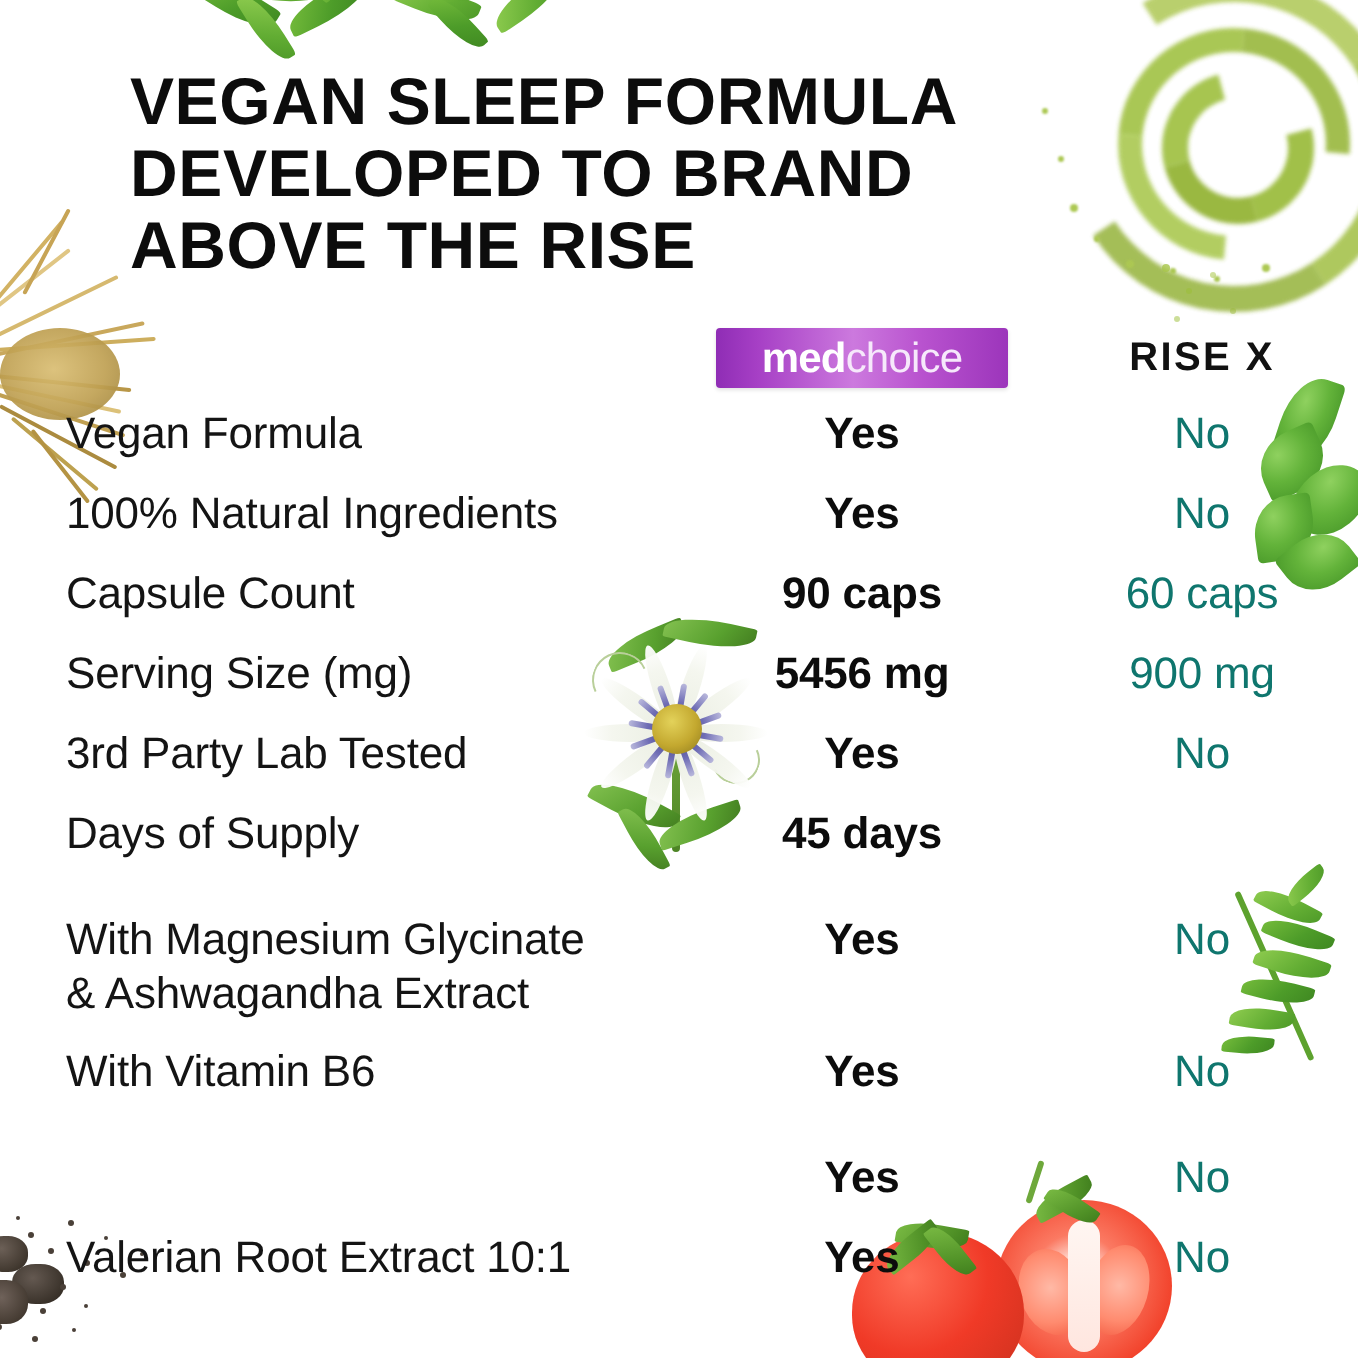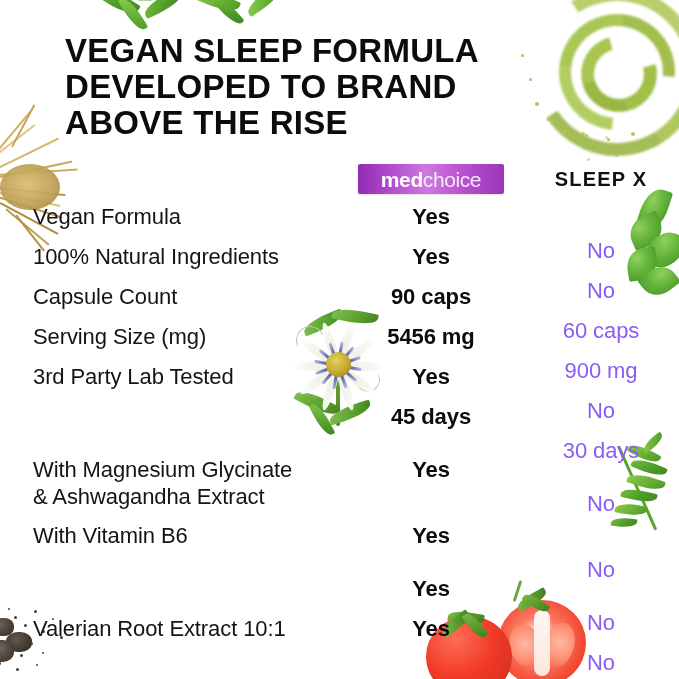--- a/index.html
+++ b/index.html
@@ -230,26 +230,25 @@
     font-size: 22px;
     line-height: 27px;
     font-weight: 700;
     letter-spacing: -0.1px;
   }
   .cell-brandx {
     position: absolute;
     left: 530px; top: 0;
     width: 142px;
     text-align: center;
-    color: #8b5cf6;
+    color: #0f766e;
     font-size: 22px;
     line-height: 27px;
     font-weight: 400;
     letter-spacing: -0.1px;
-    margin-top: 34px;
   }
 </style>
 </head>
 <body>
 
 <div id="infographic">
 
   <div class="decor" id="powder-spiral">
     <div class="ring r1"></div>
     <div class="ring r2"></div>
@@ -405,21 +404,21 @@
   </div>
 
   <div id="compare-table">
 
     <div class="thead">
       <div id="brand-badge">
         <span class="logo-text">
           <span class="logo-med">med</span><span class="logo-choice">choice</span>
         </span>
       </div>
-      <div id="brandx-header">SLEEP X</div>
+      <div id="brandx-header">RISE X</div>
     </div>
 
     <div class="trow">
       <div class="cell-label">Vegan Formula</div>
       <div class="cell-med">Yes</div>
       <div class="cell-brandx">No</div>
     </div>
 
     <div class="trow">
       <div class="cell-label">100% Natural Ingredients</div>
@@ -439,22 +438,22 @@
       <div class="cell-brandx">900 mg</div>
     </div>
 
     <div class="trow">
       <div class="cell-label">3rd Party Lab Tested</div>
       <div class="cell-med">Yes</div>
       <div class="cell-brandx">No</div>
     </div>
 
     <div class="trow">
+      <div class="cell-label">Days of Supply</div>
       <div class="cell-med">45 days</div>
-      <div class="cell-brandx">30 days</div>
     </div>
 
     <div class="trow tall gap-before">
       <div class="cell-label">With Magnesium Glycinate
 &amp; Ashwagandha Extract</div>
       <div class="cell-med">Yes</div>
       <div class="cell-brandx">No</div>
     </div>
 
     <div class="trow">

